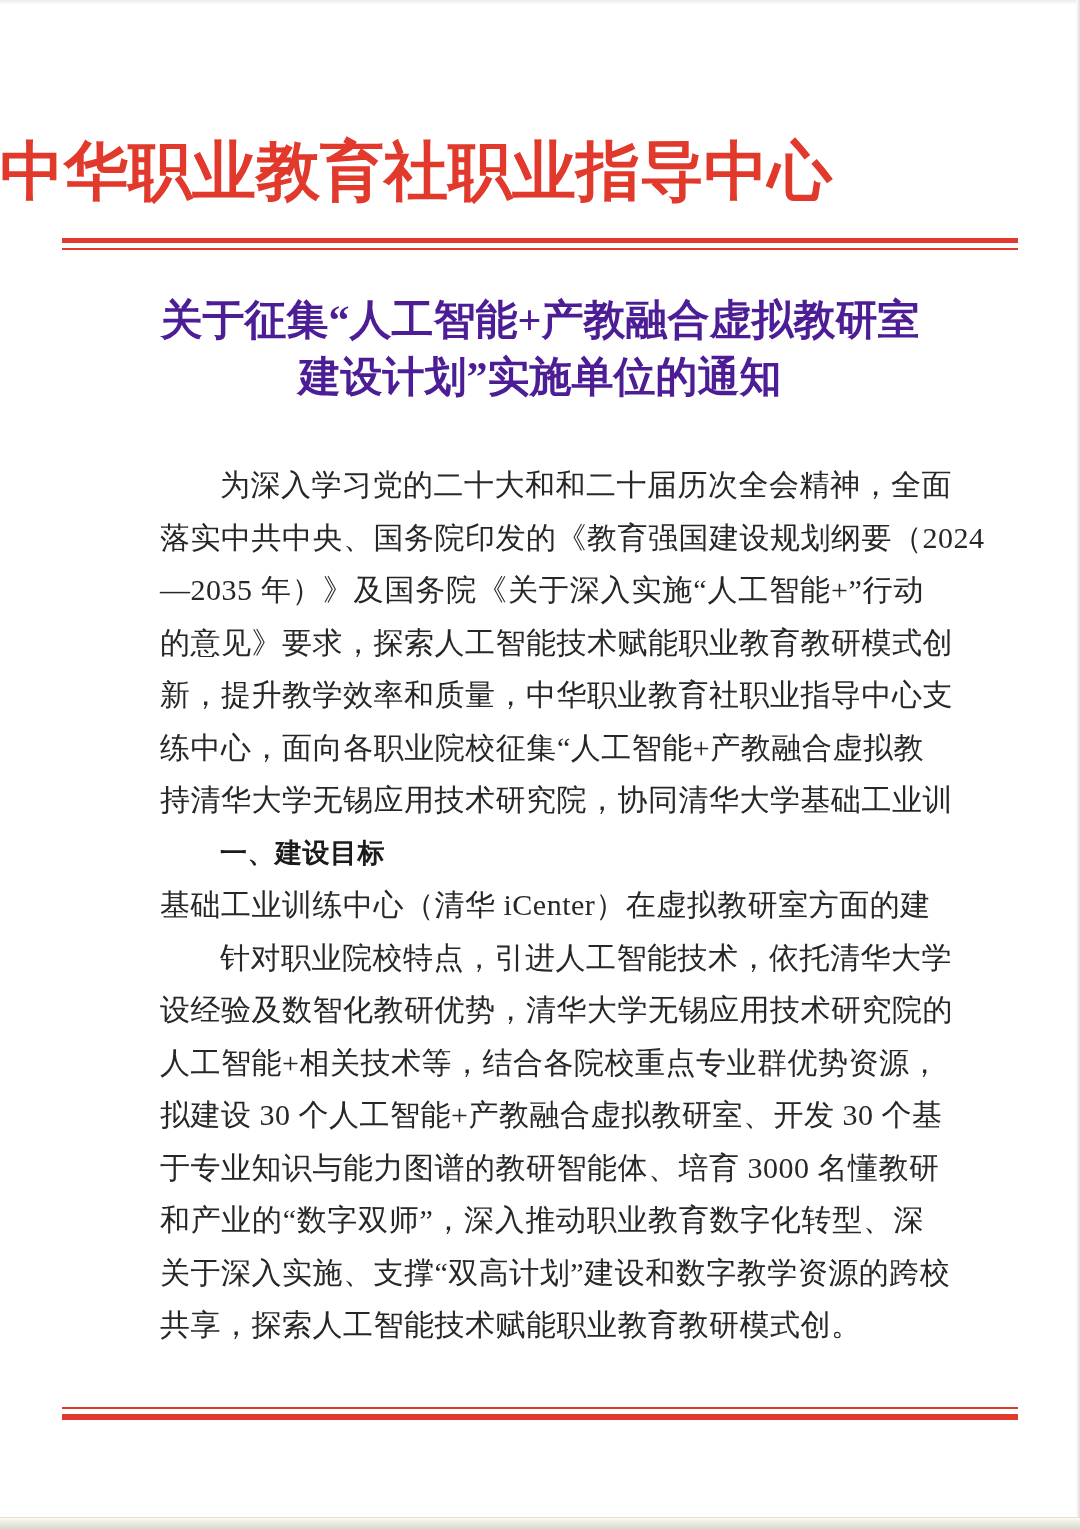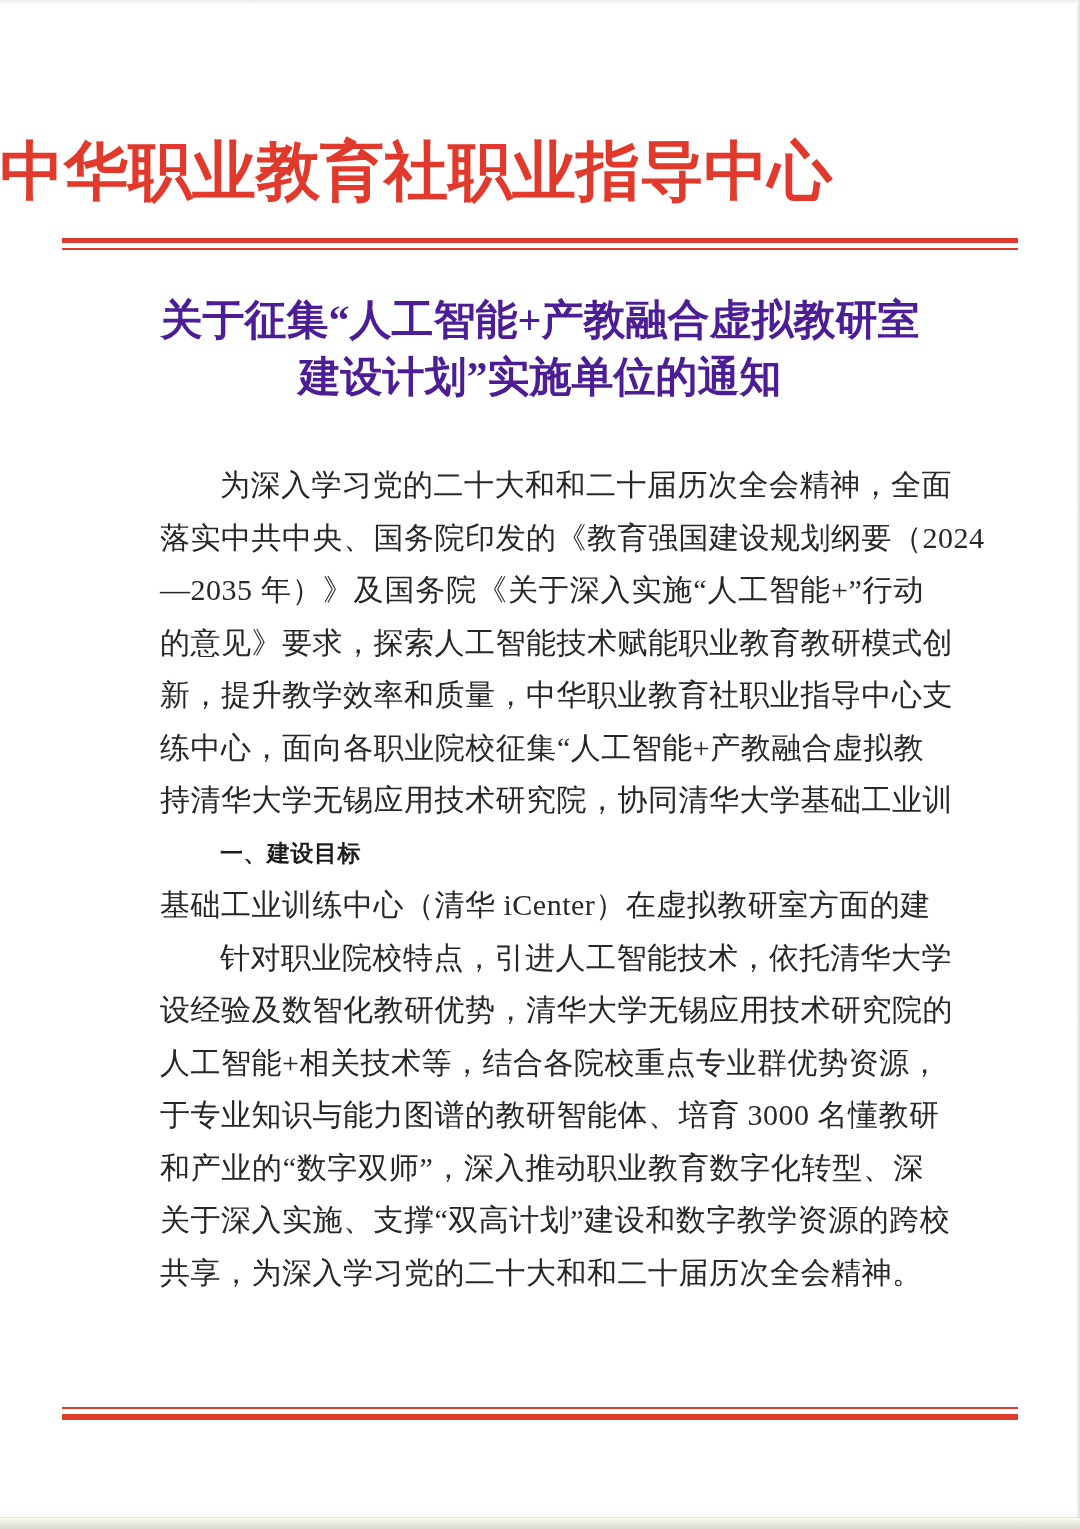--- a/index.html
+++ b/index.html
@@ -86,21 +86,21 @@
   .line.indent { padding-left: 60px; }
   .line.para-end {
     text-align: left;
     text-align-last: left;
   }
   .line.section-heading {
     padding-left: 60px;
     text-align: left;
     text-align-last: left;
     font-weight: 700;
-    font-size: 23px;
+    font-size: 27px;
     color: #1b1b1b;
     font-family: "Liberation Sans", "DejaVu Sans", sans-serif;
   }
 </style>
 </head>
 <body>
 
 <div class="page">
 
   <div class="edge-top"></div>
@@ -125,22 +125,23 @@
     <div class="line">新，提升教学效率和质量，中华职业教育社职业指导中心支</div>
     <div class="line">练中心，面向各职业院校征集“人工智能+产教融合虚拟教</div>
     <div class="line">持清华大学无锡应用技术研究院，协同清华大学基础工业训</div>
 
     <div class="line section-heading">一、建设目标</div>
 
     <div class="line">基础工业训练中心（清华 iCenter）在虚拟教研室方面的建</div>
     <div class="line indent">针对职业院校特点，引进人工智能技术，依托清华大学</div>
     <div class="line">设经验及数智化教研优势，清华大学无锡应用技术研究院的</div>
     <div class="line">人工智能+相关技术等，结合各院校重点专业群优势资源，</div>
+    <div class="line">拟建设 30 个人工智能+产教融合虚拟教研室、开发 30 个基</div>
     <div class="line">于专业知识与能力图谱的教研智能体、培育 3000 名懂教研</div>
     <div class="line">和产业的“数字双师”，深入推动职业教育数字化转型、深</div>
     <div class="line">关于深入实施、支撑“双高计划”建设和数字教学资源的跨校</div>
-    <div class="line para-end">共享，为深入学习党的二十大和和二十届历次全会精神。</div>
+    <div class="line para-end">共享，探索人工智能技术赋能职业教育教研模式创。</div>
   </div>
 
   <div class="rule rule-bot-thin"></div>
   <div class="rule rule-bot-thick"></div>
 
 </div>
 
 </body></html>

